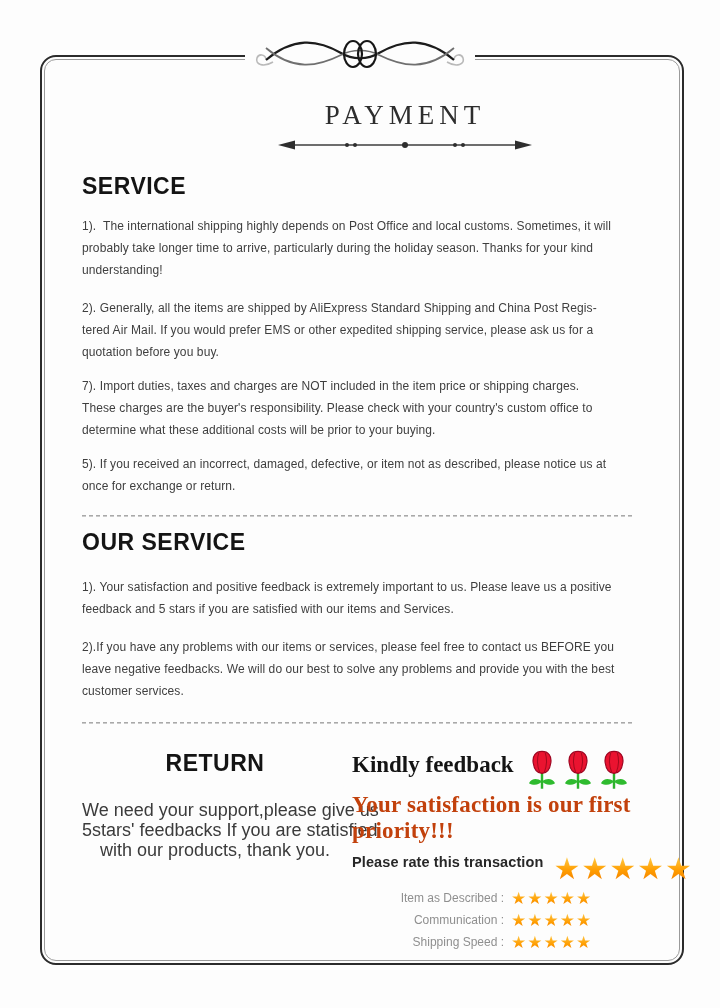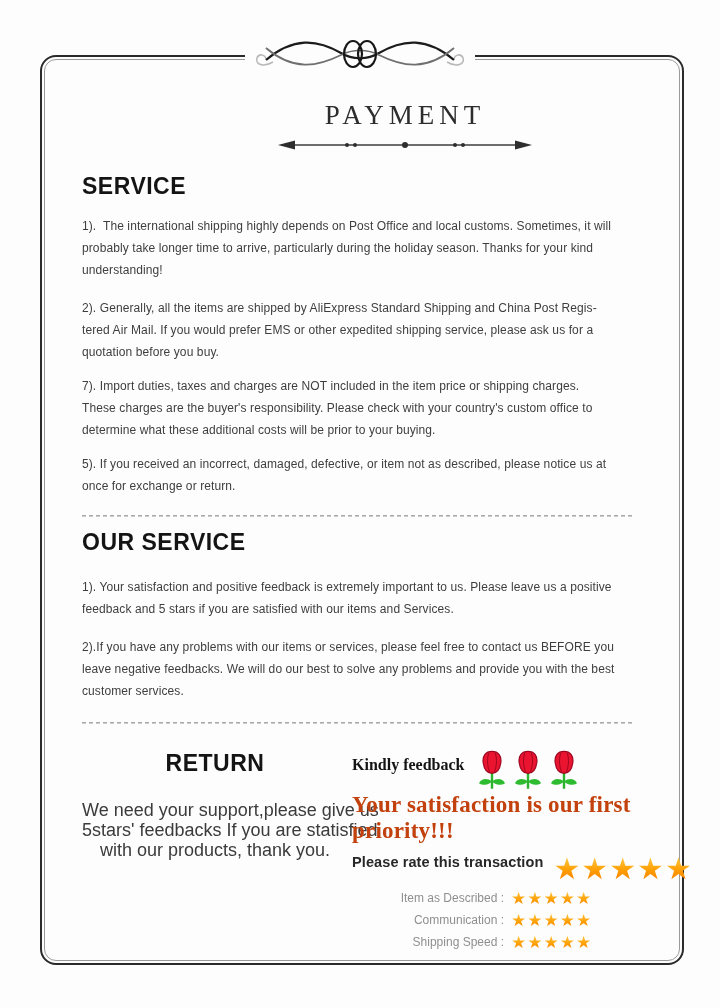--- a/index.html
+++ b/index.html
@@ -56,21 +56,21 @@
   .bottom-row{display:flex;margin-top:26px;}
   .return-col{width:266px;flex:none;text-align:center;}
   .return-text{
     font-size:18px;line-height:20px;color:#3b3b3b;
     white-space:pre;margin-top:24px;
   }
   .feedback-col{flex:1;padding-left:4px;}
   .kindly-row{display:flex;align-items:flex-start;height:34px;overflow:visible;}
   .kindly-title{
     font-family:"Liberation Serif","DejaVu Serif",serif;
-    font-weight:bold;font-size:16px;color:#141414;line-height:30px;
+    font-weight:bold;font-size:23px;color:#141414;line-height:30px;
   }
   .roses{display:flex;margin-left:14px;gap:8px;}
   .roses svg{display:block;}
   .priority-line{
     font-family:"Liberation Serif","DejaVu Serif",serif;
     font-weight:bold;font-size:23px;color:#c2410c;margin-top:8px;
     letter-spacing:0.2px;position:relative;z-index:1;
   }
   .rate-line{display:flex;align-items:flex-start;margin-top:10px;}
   .rate-label{font-size:14.5px;font-weight:bold;color:#272727;letter-spacing:0.1px;}

